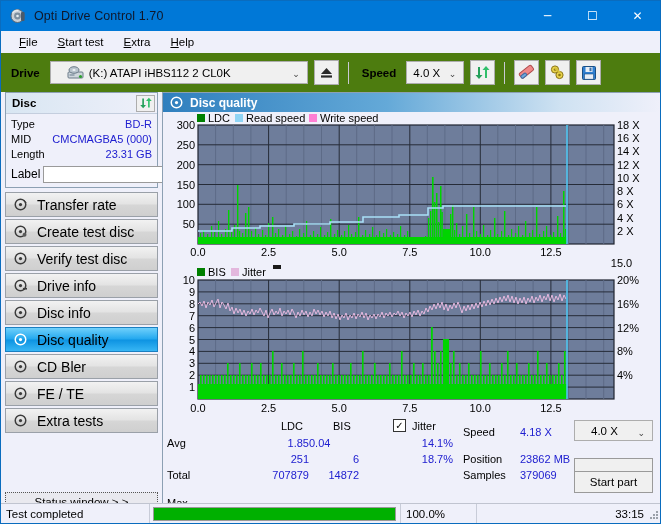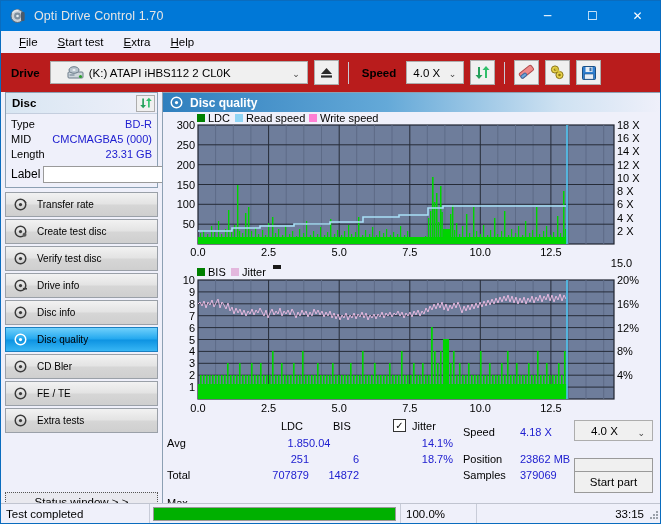--- a/index.html
+++ b/index.html
@@ -22,38 +22,38 @@
   .titlebar {
     height: 30px;
     background: #0078d7;
     display: flex; align-items: center;
     position: relative;
   }
   .titlebar .tb-icon {
     width: 16px; height: 16px; margin-left: 9px; margin-right: 8px;
     position: relative; flex: none;
   }
-  .title-text { color: #e5e5e5; font-size: 12.5px; letter-spacing: .1px; }
+  .title-text { color: #0f172a; font-size: 12.5px; letter-spacing: .1px; }
   .winbtns { position: absolute; right: 0; top: 0; height: 30px; display: flex; }
   .winbtn {
     width: 45px; height: 30px; display: flex; align-items: center; justify-content: center;
     color: #fff; font-size: 12px; font-family: "DejaVu Sans", sans-serif;
   }
 
   
   .menubar {
     height: 22px; background: #eff0fa; display: flex; align-items: center;
     padding-left: 9px; gap: 2px;
   }
   .menuitem { padding: 2px 9px; font-size: 11.5px; color: #000; }
   .menuitem u { text-decoration: underline; }
 
   
   .toolbar {
-    height: 39px; background: #b91c1c;
+    height: 39px; background: #4d7c0f;
     display: flex; align-items: center; padding: 0 6px; gap: 6px;
   }
   .tb-label { font-weight: bold; font-size: 11.5px; padding: 0 4px; }
   .combo {
     background: #f0f0f0; border: 1px solid #adadad;
     height: 23px; display: flex; align-items: center; position: relative;
     font-size: 11.5px; padding-left: 16px;
   }
   .combo .caret { position: absolute; right: 7px; top: 7px; color: #444; font-size: 9px;}
   .drive-combo { width: 258px; }
@@ -83,21 +83,21 @@
   .disc-row .k { color: #000; }
   .disc-row .v { color: #2020d0; }
   .label-row { display: flex; align-items: center; margin-top: 3px; gap: 3px; }
   .label-row .k { width: 34px; font-size: 12px; }
   .label-input { flex: 1; height: 17px; border: 1px solid #9a9a9a; background: #fff; }
 
   .navlist { margin-top: 4px; display: flex; flex-direction: column; gap: 2px; }
   .navbtn {
     height: 25px; border: 1px solid #9aa0a8;
     background: linear-gradient(to bottom,#f2f2f2 0%,#e3e3e3 48%,#d6d6d6 52%,#cfcfcf 100%);
-    display: flex; align-items: center; padding-left: 8px; gap: 10px; font-size: 10px;
+    display: flex; align-items: center; padding-left: 8px; gap: 10px; font-size: 14px;
   }
   .navbtn.active {
     border: 1px solid #1a7fc1;
     background: linear-gradient(to bottom,#6fd0fb 0%,#23a8ef 48%,#0d93e2 52%,#37b6f4 100%);
     color: #000;
   }
   .navspacer { flex: 1; }
   .statuswin {
     height: 20px; border: 1px dotted #555; background: #e9e9ef;
     display: flex; align-items: center; justify-content: center; font-size: 11.5px;

